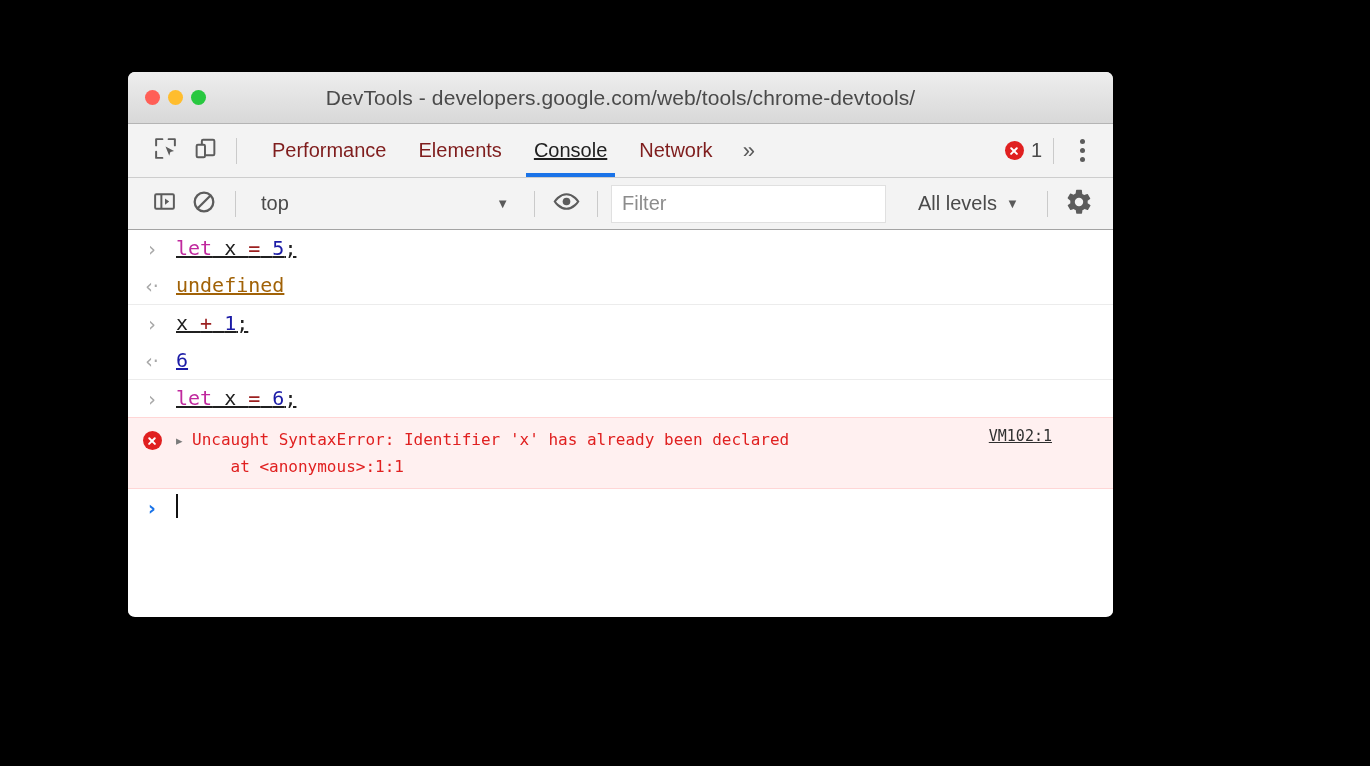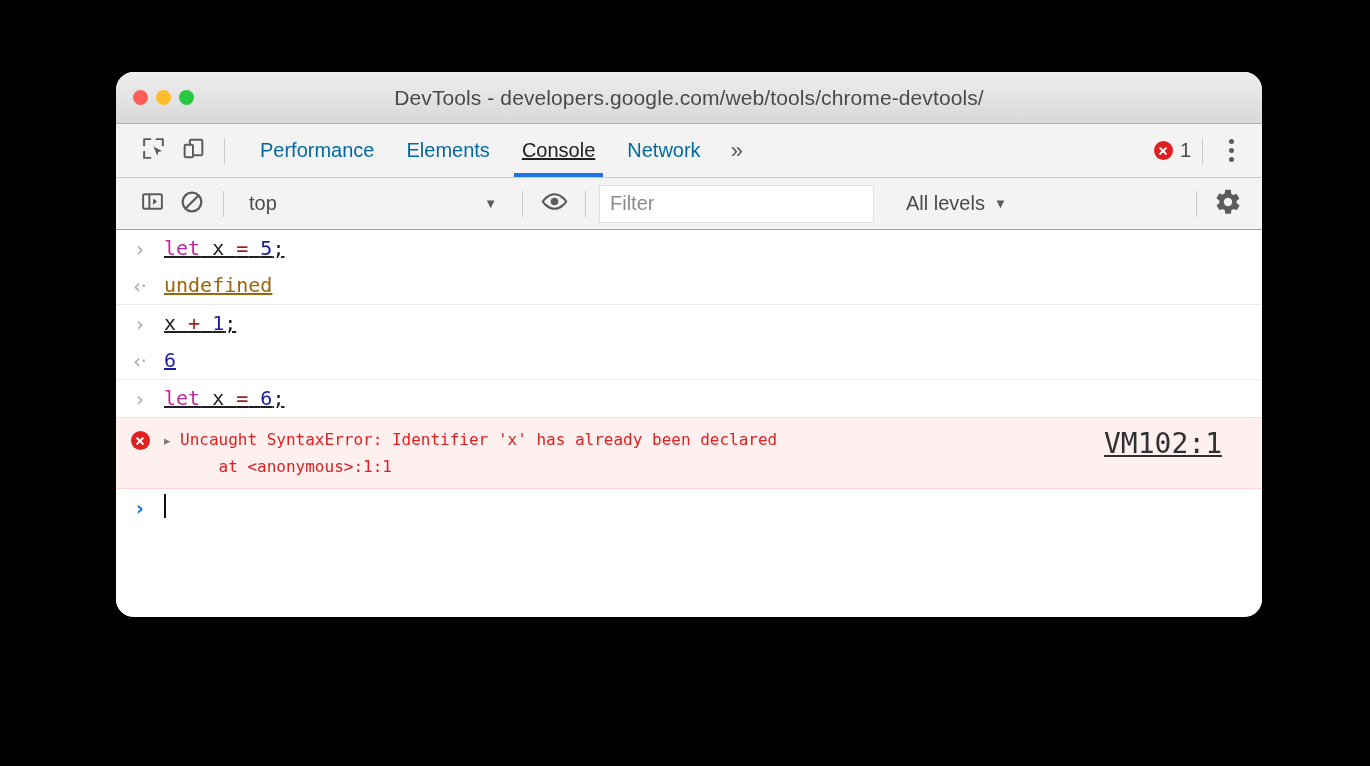--- a/index.html
+++ b/index.html
@@ -4,24 +4,24 @@
 <style>
   * { box-sizing: border-box; margin: 0; padding: 0; }
   html, body {
     width: 1370px; height: 766px;
     background: #000;
     font-family: "Liberation Sans", sans-serif;
     overflow: hidden;
   }
   .window {
     position: absolute;
-    left: 116px; top: 72px;
-    width: 1146px; height: 545px;
+    left: 128px; top: 72px;
+    width: 985px; height: 545px;
     background: #fff;
-    border-radius: 18px;
+    border-radius: 7px;
     overflow: hidden;
     box-shadow: 0 4px 14px rgba(0,0,0,.35);
   }
   
   .titlebar {
     position: relative;
     height: 52px;
     background: linear-gradient(#eeeeee, #d8d8d8);
     border-bottom: 1px solid #b4b4b4;
     display: flex; align-items: center;
@@ -45,21 +45,21 @@
   .icobtn {
     width: 40px; height: 38px;
     display: flex; align-items: center; justify-content: center;
     cursor: pointer;
   }
   .icobtn:first-child { margin-left: 17px; }
   .vsep { width: 1px; height: 26px; background: #cacaca; margin: 0 11px; }
   .tabs { display: flex; align-items: center; height: 100%; margin-left: 8px; }
   .tab {
     height: 100%; display: flex; align-items: center;
-    padding: 0 16px; font-size: 20px; color: #0369a1; cursor: pointer;
+    padding: 0 16px; font-size: 20px; color: #7f1d1d; cursor: pointer;
     position: relative; white-space: nowrap;
   }
   .tab.sel { color: #202020; text-decoration: underline; }
   .tab.sel::after {
     content: ""; position: absolute; left: 8px; right: 8px; bottom: 0;
     height: 4px; background: #1a73e8;
   }
   .chev-more {
     font-size: 22px; color: #5a5a5a; padding: 0 14px; cursor: pointer;
     letter-spacing: -2px;
@@ -139,22 +139,22 @@
   }
   .disc {
     width: 16px; flex: none; padding-top: 7px; color: #7a7a7a; font-size: 13px;
     cursor: pointer;
   }
   .errtext {
     font-family: "DejaVu Sans Mono", monospace; font-size: 16px; line-height: 27px;
     color: #e02020; white-space: pre; flex: 1;
   }
   .vmlink {
-    font-family: "DejaVu Sans Mono", monospace; font-size: 28px; color: #303030;
-    text-decoration: underline; padding-right: 40px; padding-top: 1px;
+    font-family: "DejaVu Sans Mono", monospace; font-size: 15px; color: #303030;
+    text-decoration: underline; padding-right: 61px; padding-top: 1px;
     cursor: pointer; white-space: nowrap;
   }
   .caret-bar {
     display: inline-block; width: 2px; height: 24px; background: #111;
     vertical-align: -4px;
   }
 </style>
 </head>
 <body>
 

